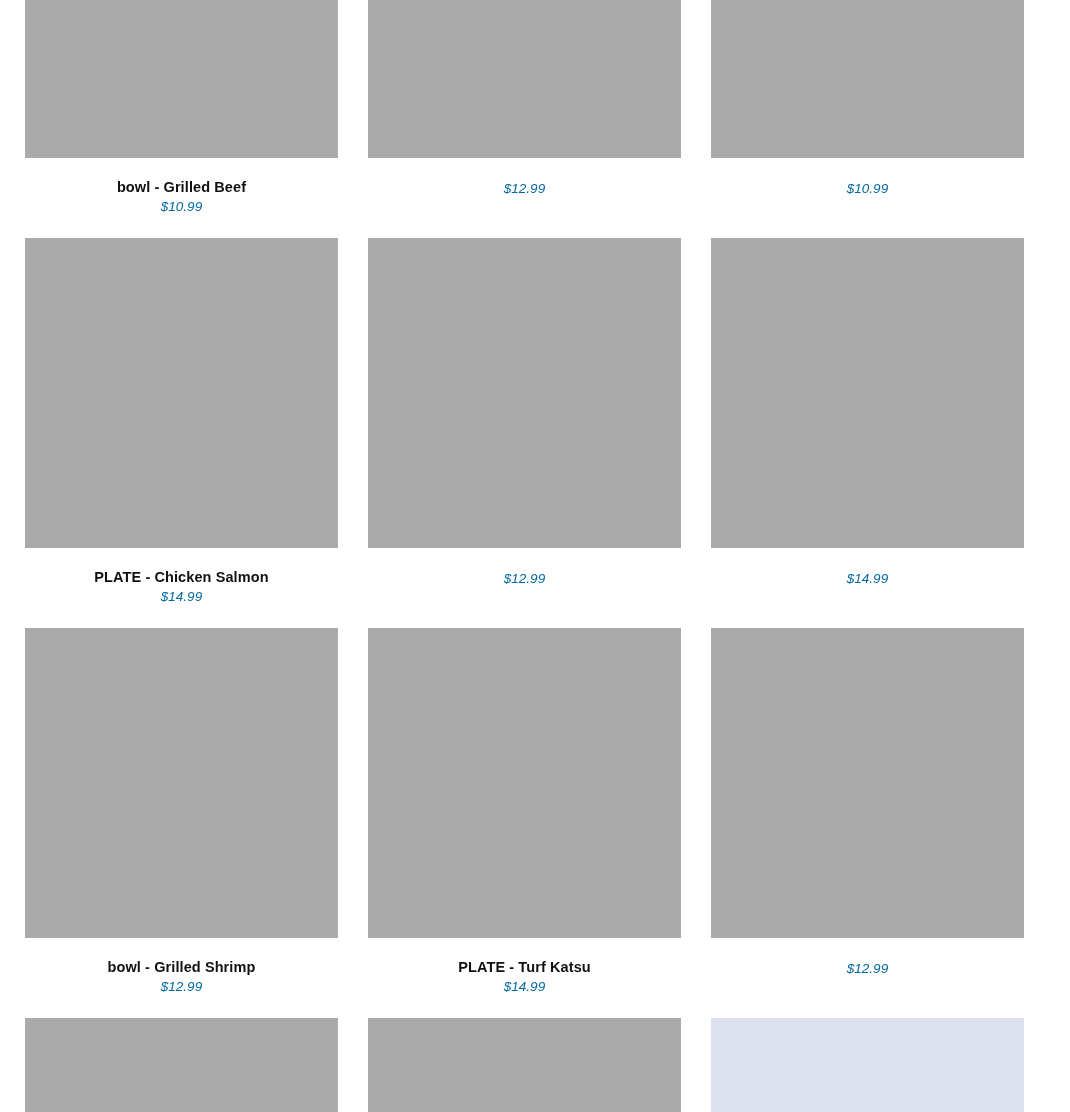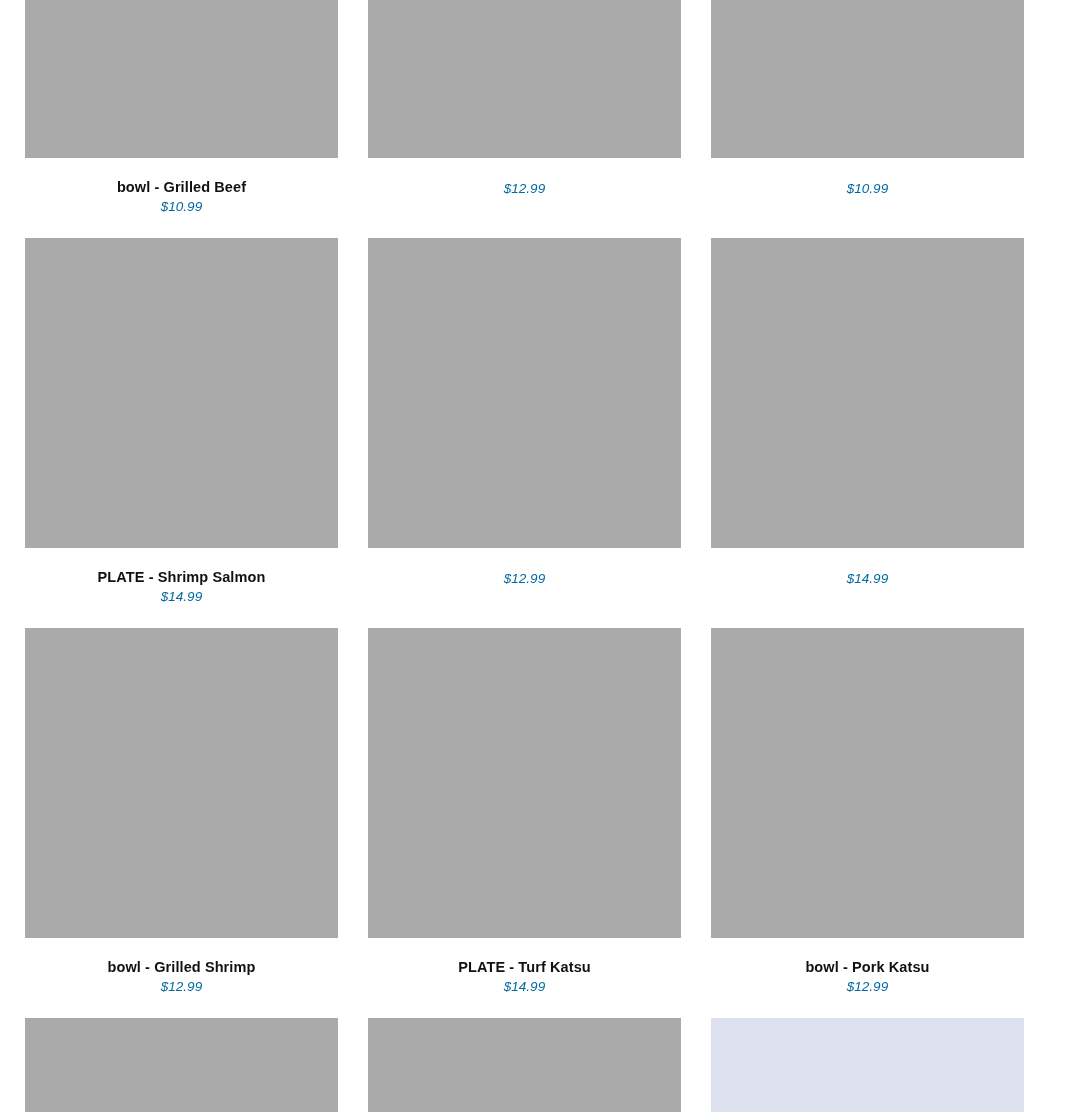--- a/index.html
+++ b/index.html
@@ -116,21 +116,21 @@
         <span class="product-info">
           <span class="product-price">$10.99</span>
         </span>
       </a>
     </div>
 
     <div class="product-row">
       <a class="product-card" href="#">
         <span class="product-image"></span>
         <span class="product-info">
-          <span class="product-title">PLATE - Shrimp Salmon</span>
+          <span class="product-title">PLATE - Chicken Salmon</span>
           <span class="product-price">$14.99</span>
         </span>
       </a>
       <a class="product-card" href="#">
         <span class="product-image"></span>
         <span class="product-info">
           <span class="product-price">$12.99</span>
         </span>
       </a>
       <a class="product-card" href="#">
@@ -152,21 +152,20 @@
       <a class="product-card" href="#">
         <span class="product-image"></span>
         <span class="product-info">
           <span class="product-title">PLATE - Turf Katsu</span>
           <span class="product-price">$14.99</span>
         </span>
       </a>
       <a class="product-card" href="#">
         <span class="product-image"></span>
         <span class="product-info">
-          <span class="product-title">bowl - Pork Katsu</span>
           <span class="product-price">$12.99</span>
         </span>
       </a>
     </div>
 
     <div class="product-row">
       <a class="product-card" href="#">
         <span class="product-image"></span>
 
       </a>

